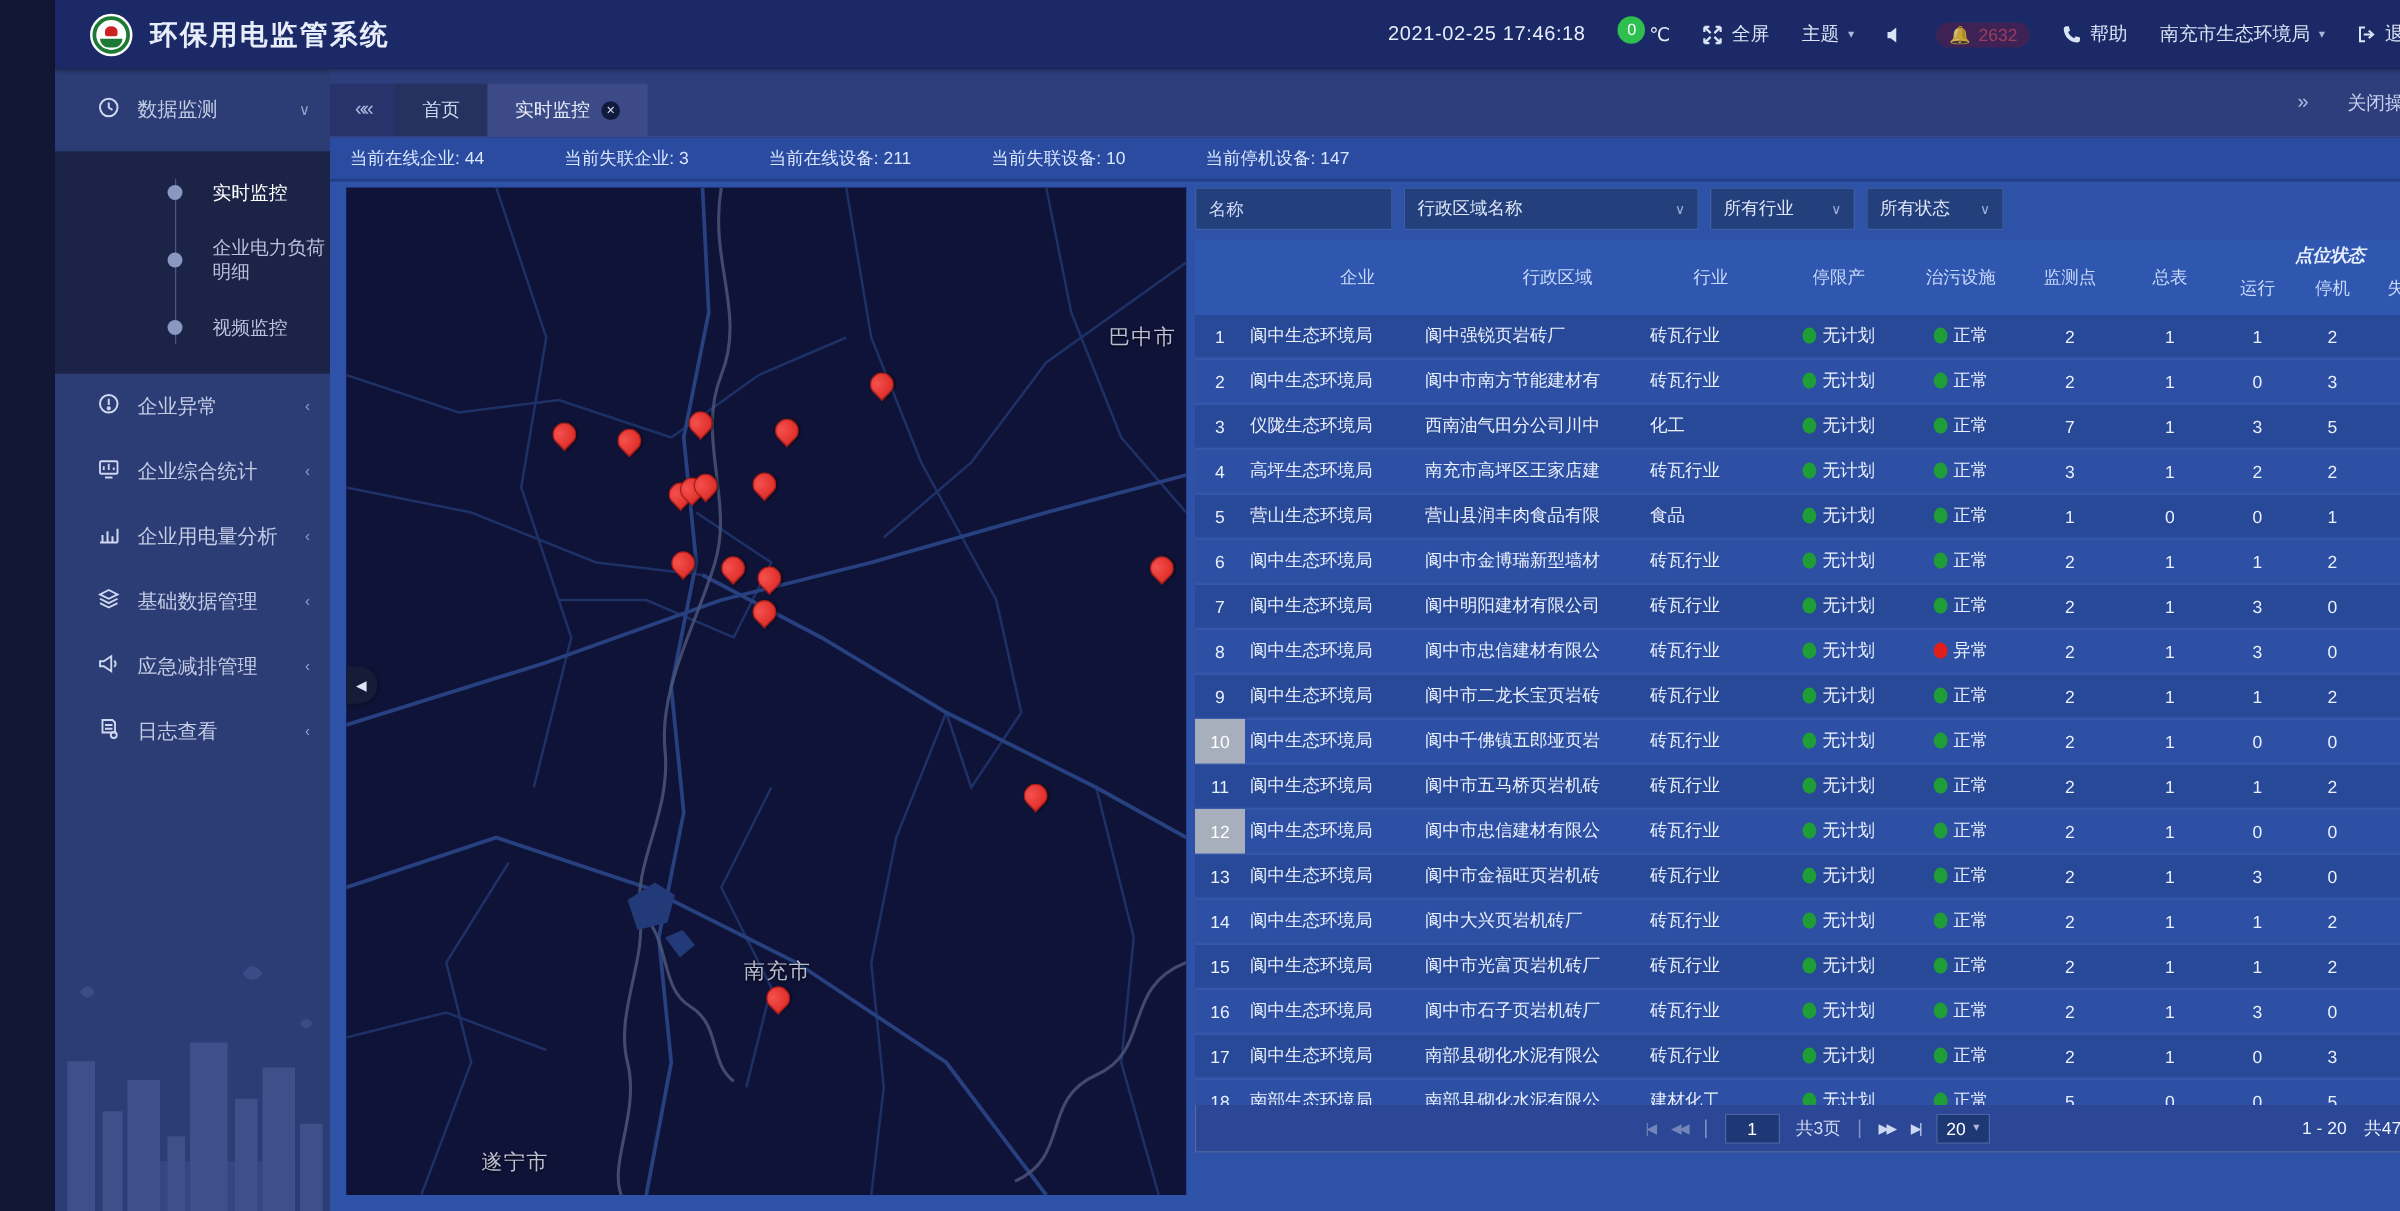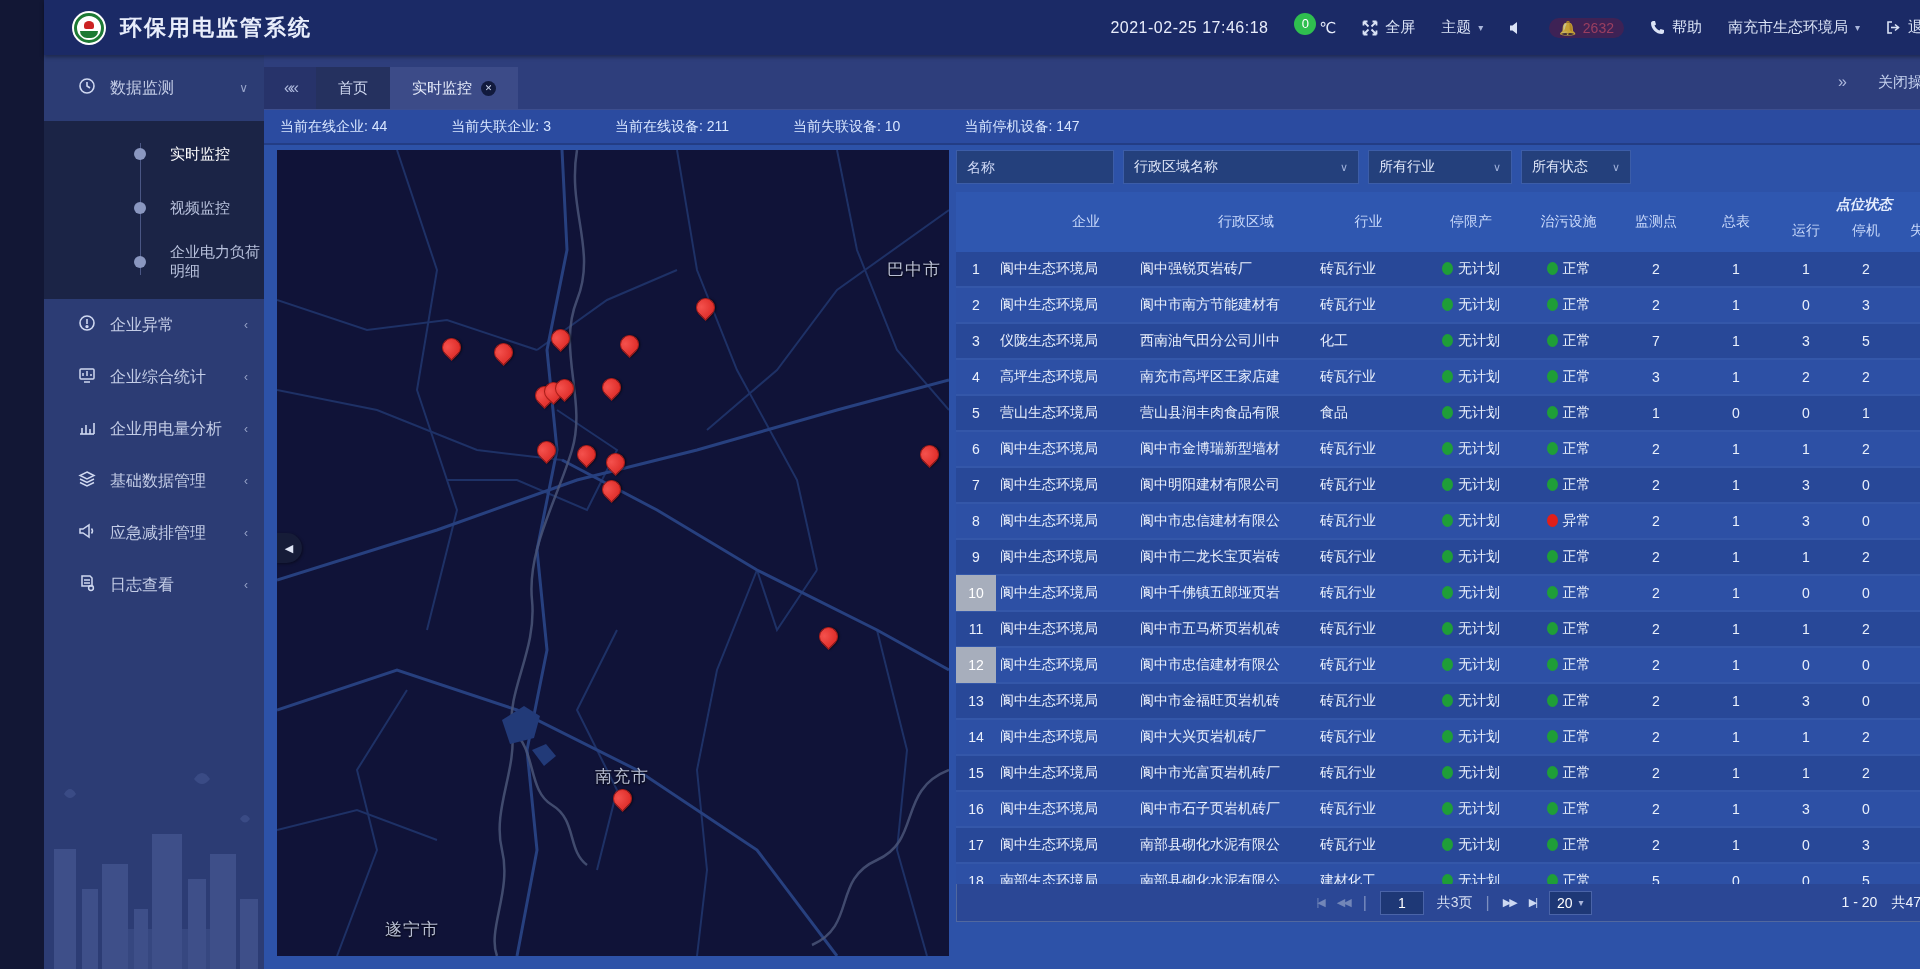--- a/index.html
+++ b/index.html
@@ -79,21 +79,21 @@
          font-size:11px; cursor:pointer; z-index:5; box-shadow:1px 1px 3px rgba(0,0,0,.4); }
 
   
   .right-panel { flex:1; display:flex; flex-direction:column; min-width:0; position:relative; }
   .filter-row { height:34px; flex:0 0 34px; display:flex; gap:9px; margin-bottom:8px; font-size:14px; }
   .f-input { width:158px; background:#24407c; border:1px solid #3c5da8; color:#cfd8f5; padding:0 10px; font-size:14px; }
   .f-input::placeholder { color:#cfd8f5; opacity:1; }
   .f-select { background:#24407c; border:1px solid #3c5da8; color:#dfe6f8; display:flex; align-items:center;
               padding:0 10px; cursor:pointer; }
   .f-select .chev { margin-left:auto; font-size:11px; color:#9fb0da; padding-left:14px; }
-  .f-region { width:236px;justify-content:center; } .f-industry { width:144px; } .f-status { width:110px; }
+  .f-region { width:236px;justify-content:center; } .f-industry { width:116px; } .f-status { width:110px; }
 
   .grid-head { height:60px; flex:0 0 60px; background:#2f57b0; display:flex; color:#c8d8fa; font-size:14px; }
   .hcell { display:flex; align-items:center; justify-content:center; }
   .hgroup { display:flex; flex-direction:column; }
   .hgroup-title { height:26px; display:flex; align-items:center; justify-content:center; font-style:italic;
                   font-weight:bold; color:#e4ecfd; }
   .hgroup-cols { flex:1; display:flex; }
   .hgroup-cols .hcell { align-items:flex-start; padding-top:4px; }
 
   .c0{width:40px;flex:0 0 40px;} .c1{width:140px;flex:0 0 140px;} .c2{width:180px;flex:0 0 180px;}
@@ -206,22 +206,22 @@
     <div class="side-item first">
           <span><svg width="18" height="18" viewBox="0 0 18 18" fill="none" stroke="#cfd8f0" stroke-width="1.6">
               <circle cx="9" cy="9" r="7"></circle>
               <path d="M9 5 V9 L12 11"></path>
             </svg></span>
           <span class="lbl">数据监测</span>
           <span class="arrow">∨</span>
         </div>
         <div class="submenu">
           <div class="sub-item active">实时监控</div>
+          <div class="sub-item">企业电力负荷明细</div>
           <div class="sub-item">视频监控</div>
-          <div class="sub-item">企业电力负荷明细</div>
         </div>
         <div class="side-item">
           <span><svg width="18" height="18" viewBox="0 0 18 18" fill="none" stroke="#cfd8f0" stroke-width="1.6">
               <circle cx="9" cy="9" r="7"></circle>
               <path d="M9 5 V10"></path>
               <circle cx="9" cy="12.6" r="0.9" fill="#cfd8f0"></circle>
             </svg></span>
           <span class="lbl">企业异常</span>
           <span class="arrow">‹</span>
         </div>

